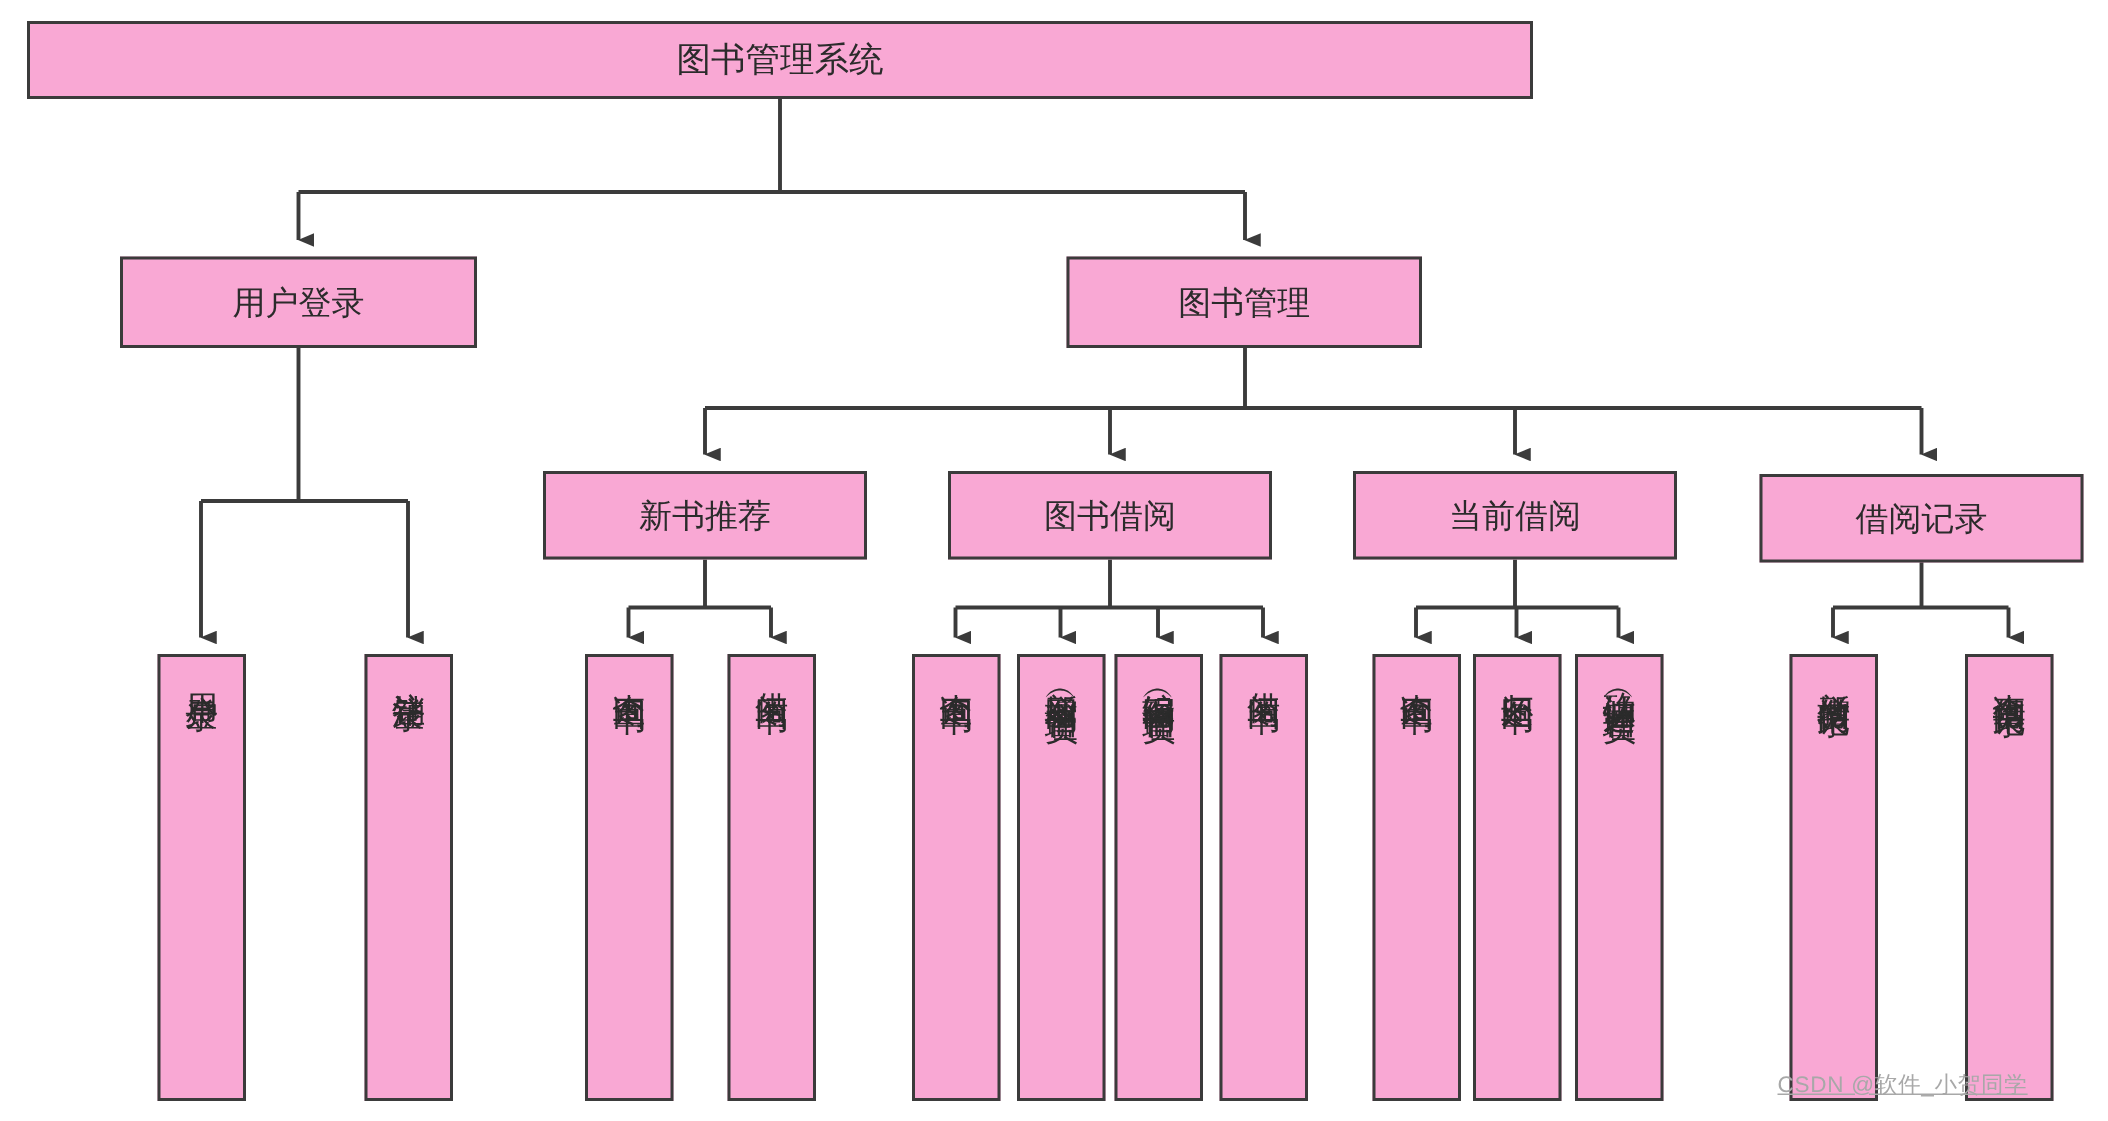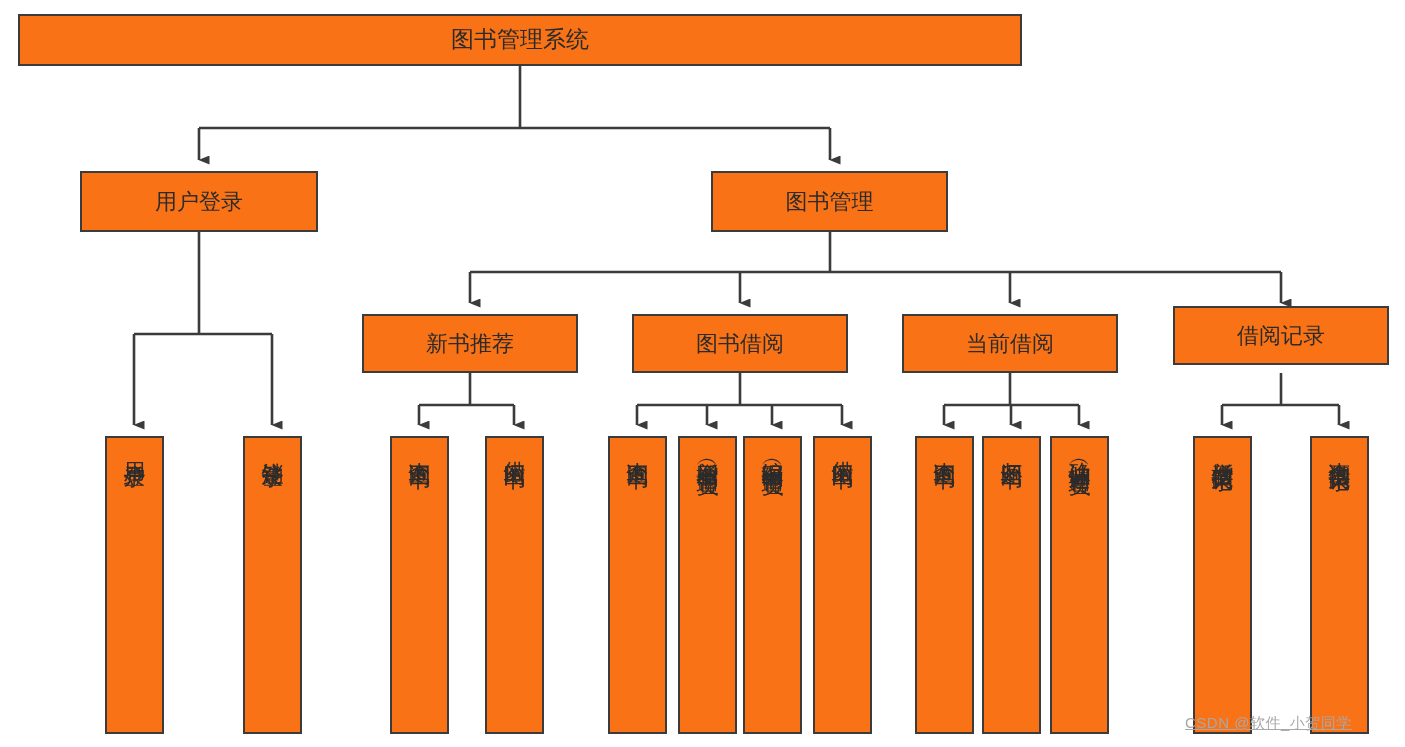--- a/index.html
+++ b/index.html
@@ -20,21 +20,21 @@
   svg#wires {
     position: absolute;
     left: 0;
     top: 0;
     width: 1405px;
     height: 747px;
   }
   .node {
     position: absolute;
     box-sizing: border-box;
-    background: #f97316;
+    background: #f9a8d4;
     border: 2px solid #3b3b3b;
     display: flex;
     align-items: center;
     justify-content: center;
     color: #2b2b2b;
   }
   .node .label {
     display: block;
     text-align: center;
     line-height: 1.18;
@@ -133,21 +133,21 @@
 
   <div class="node horiz" style="left:362px; top:314px; width:216px; height:59px;">
     <span class="label">新书推荐</span>
   </div>
   <div class="node horiz" style="left:902px; top:314px; width:216px; height:59px;">
     <span class="label">当前借阅</span>
   </div>
   <div class="node horiz" style="left:632px; top:314px; width:216px; height:59px;">
     <span class="label">图书借阅</span>
   </div>
-  <div class="node horiz" style="left:1173px; top:306px; width:216px; height:59px;justify-content:center;">
+  <div class="node horiz" style="left:1173px; top:316px; width:216px; height:59px;justify-content:center;">
     <span class="label">借阅记录</span>
   </div>
 
   <div class="node vert" style="left:105px; top:436px; width:59px; height:298px;">
     <span class="label">用户登录</span>
   </div>
   <div class="node vert" style="left:243px; top:436px; width:59px; height:298px;">
     <span class="label">注销登录</span>
   </div>
 

